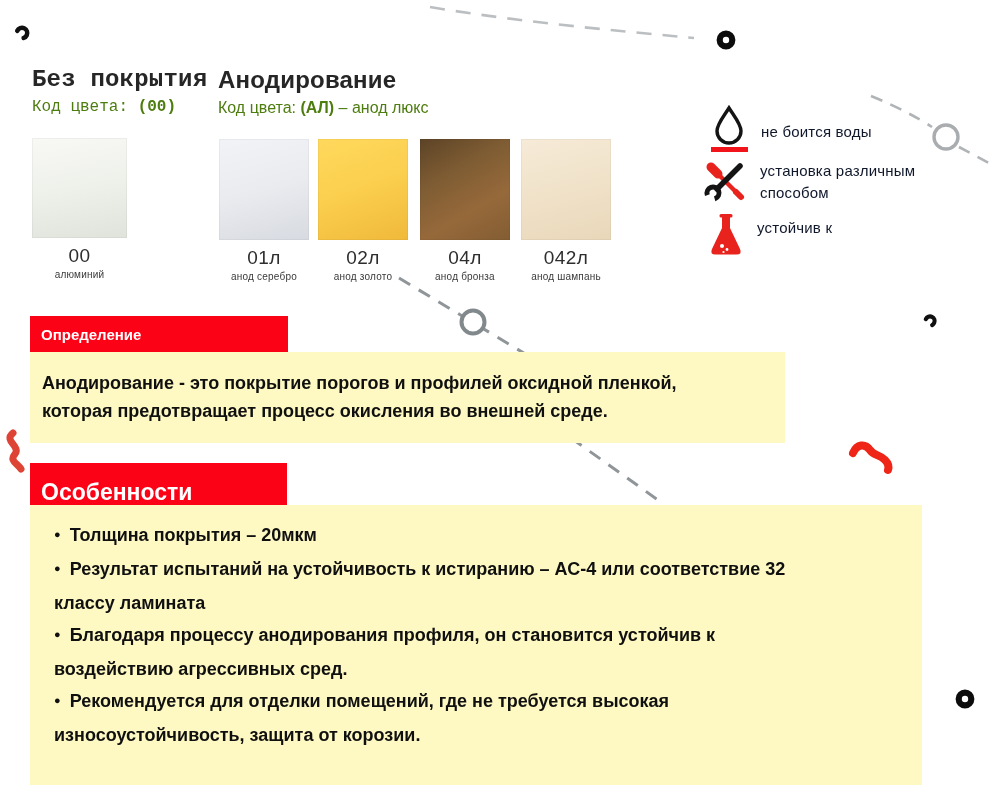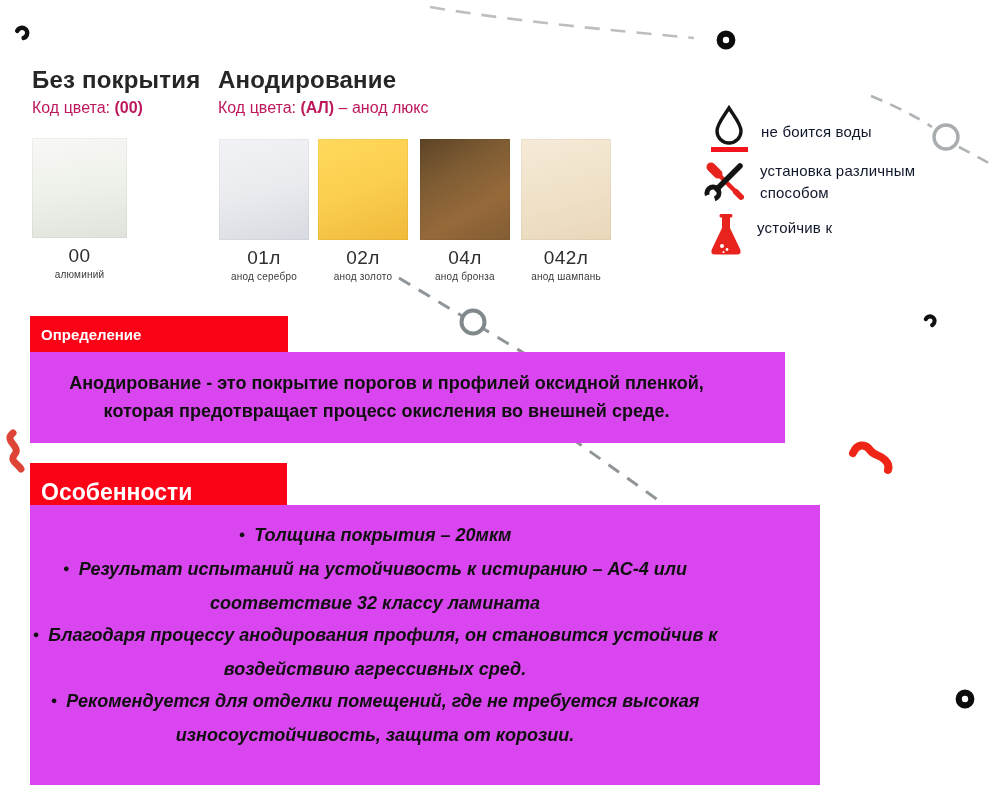--- a/index.html
+++ b/index.html
@@ -2,37 +2,37 @@
 <html><head>
 <meta charset="utf-8">
 <style>
   html,body { margin:0; padding:0; background:#ffffff; }
   body { font-family:"Liberation Sans", sans-serif; }
   .stage { position:relative; width:1000px; height:800px; background:#fff; overflow:hidden; }
   .abs { position:absolute; }
 
   
   .block-title { font-size:24px; font-weight:bold; color:#262626; letter-spacing:.2px; }
-  .code-line   { font-size:16px; color:#be185d; margin-top:5px; }
+  .code-line   { font-size:16px; color:#4d7c0f; margin-top:5px; }
   .code-line b { font-weight:bold; }
 
   
   .swatch { box-shadow: inset 0 0 0 1px rgba(0,0,0,0.04); }
   .sw-label { text-align:center; }
   .sw-code { font-size:19px; color:#2e2e2e; letter-spacing:.4px; }
   .sw-name { font-size:10px; color:#3a3a3a; margin-top:2px; letter-spacing:.2px;text-align:center; }
 
   
   .icon-label { font-size:15px; color:#0f172a; line-height:22px; letter-spacing:.2px; }
   .icon-label span { display:block; }
 
   
   .red-bar { background:#fb0217; color:#ffffff; display:flex; align-items:center; }
   .red-bar .bar-text { font-weight:bold; padding-left:11px; }
-  .panel { background:#d946ef; color:#101010;text-align:center; }
+  .panel { background:#fef9c3; color:#101010; }
   .panel p { margin:0; font-weight:bold; }
   #definition-panel p { font-size:18px; line-height:28px; }
   #features-panel { }
   .bullet { font-size:18px; line-height:32px; margin:0 0 14px 0; }
   .bullet::before { content:"●"; font-size:11px; margin-right:9px; position:relative; top:-3px; }
 
   svg { display:block; }
   .deco { position:absolute; left:0; top:0; pointer-events:none; }
 </style>
 </head>
@@ -49,21 +49,21 @@
     <path d="M959 147 L 989 163" fill="none" stroke="#b0b4b6" stroke-width="2.6" stroke-dasharray="12 9"></path>
     <path d="M399 278 L 527 355" fill="none" stroke="#8f9598" stroke-width="3" stroke-dasharray="13 10"></path>
     <circle cx="473" cy="322" r="11.5" fill="#ffffff" stroke="#82898c" stroke-width="4"></circle>
     <path d="M571 438 L 658 500" fill="none" stroke="#8f9598" stroke-width="3" stroke-dasharray="13 10"></path>
     <circle cx="930" cy="321" r="4.6" fill="none" stroke="#101010" stroke-width="4.2" stroke-dasharray="17 11.9" stroke-linecap="round" transform="rotate(-155 930 321)"></circle>
     <path d="M853 453 C 857 444, 865 443, 870 450 C 874 456, 879 454, 885 460 C 888 463, 889 467, 888 470" fill="none" stroke="#ee2517" stroke-width="8" stroke-linecap="round"></path>
     <path d="M13 433 C 3 441, 21 446, 15 454 C 9 461, 17 463, 21 469" fill="none" stroke="#dd4435" stroke-width="7" stroke-linecap="round"></path>
     <circle cx="965" cy="699" r="6.3" fill="#ffffff" stroke="#0c0c0c" stroke-width="6.2"></circle>
   </svg>
 
-  <div class="abs" style="left:32px; top:66px;">
+  <div class="abs" style="left:32px; top:66px;font-family:Liberation Mono, monospace;">
     <div class="block-title">Без покрытия</div>
     <div class="code-line">
       <span>Код цвета:</span>
       <b>(00)</b>
     </div>
   </div>
 
   <div class="abs" style="left:218px; top:66px;">
     <div class="block-title">Анодирование</div>
     <div class="code-line">
@@ -143,20 +143,20 @@
   <div class="red-bar abs" style="left:30px; top:316px; width:258px; height:36px;">
     <span class="bar-text" style="font-size:15px;">Определение</span>
   </div>
   <div class="panel abs" id="definition-panel" style="left:30px; top:352px; width:755px; height:91px; box-sizing:border-box; padding:17px 54px 0 12px;">
     <p>Анодирование - это покрытие порогов и профилей оксидной пленкой, которая предотвращает процесс окисления во внешней среде.</p>
   </div>
 
   <div class="red-bar abs" style="left:30px; top:463px; width:257px; height:58px;">
     <span class="bar-text" style="font-size:23px;">Особенности</span>
   </div>
-  <div class="panel abs" id="features-panel" style="left:30px; top:505px; width:790px; height:280px; box-sizing:border-box; padding:14px 100px 0 0;font-style:italic;">
+  <div class="panel abs" id="features-panel" style="left:30px; top:505px; width:892px; height:280px; box-sizing:border-box; padding:14px 100px 0 24px;">
     <p class="bullet">Толщина покрытия – 20мкм</p>
     <p class="bullet">Результат испытаний на устойчивость к истиранию – АС-4 или соответствие 32 классу ламината</p>
     <p class="bullet">Благодаря процессу анодирования профиля, он становится устойчив к воздействию агрессивных сред.</p>
     <p class="bullet">Рекомендуется для отделки помещений,  где не требуется высокая износоустойчивость, защита от корозии.</p>
   </div>
 
 </div>
 
 </body></html>

